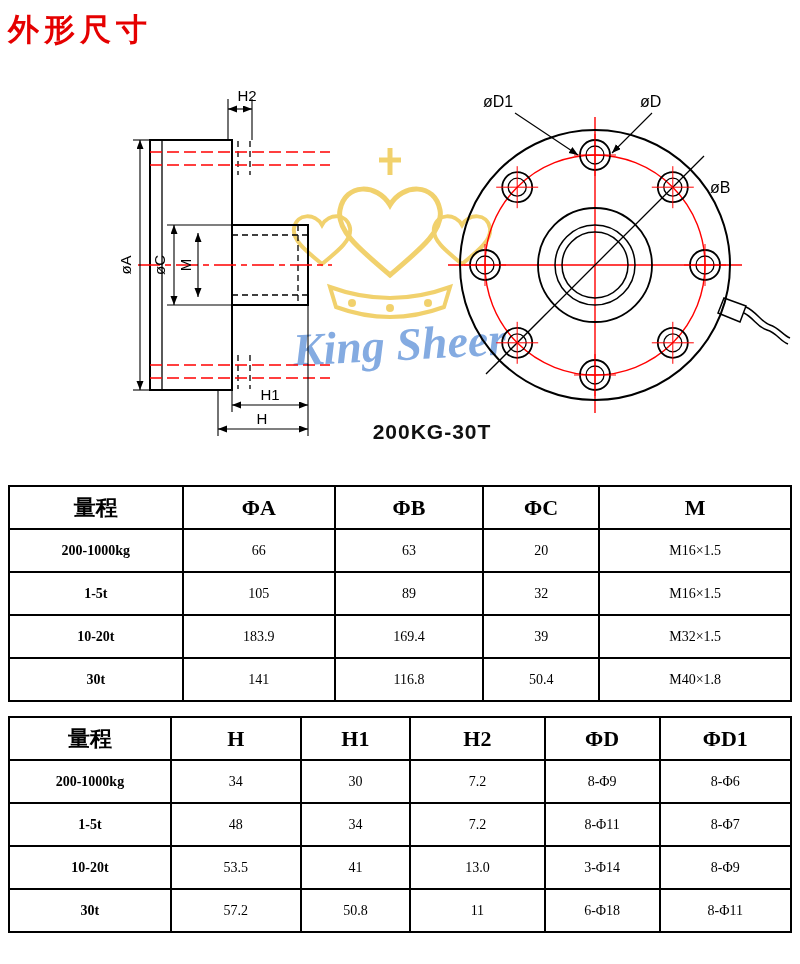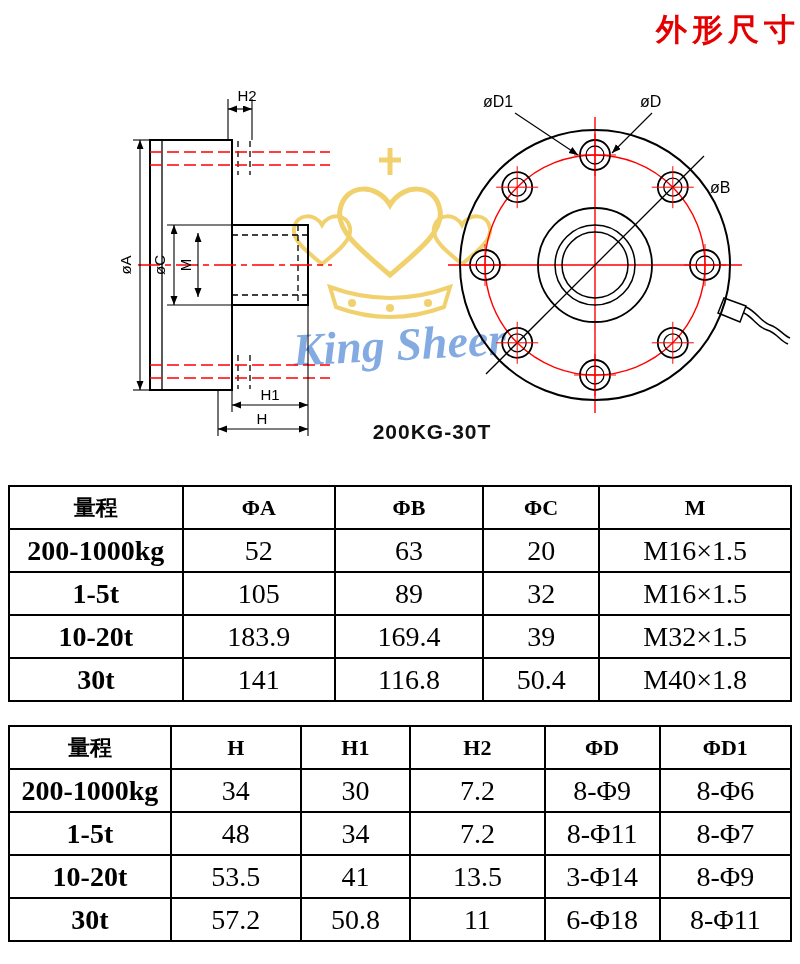--- a/index.html
+++ b/index.html
@@ -1,24 +1,24 @@
 <!DOCTYPE html>
 <html><head>
 <meta charset="utf-8">
 <style>
   html,body{margin:0;padding:0;background:#fff}
   body{width:800px;height:964px;position:relative;overflow:hidden;
        font-family:"Liberation Serif",serif;color:#000}
-  .title{ text-align:right; color:#e50000; font-weight:bold; font-size:31px;
-          font-family:"Liberation Sans",sans-serif; padding-top:9px; letter-spacing:5px; height:46px;}
+  .title{ text-align:left; color:#e50000; font-weight:bold; font-size:31px;
+          font-family:"Liberation Sans",sans-serif; padding-top:9px; letter-spacing:5px; height:46px;padding-left:8px;}
   svg{display:block}
   .tables{padding:0 8px}
-  table{border-collapse:collapse;width:100%;table-layout:fixed;margin-bottom:23px;
+  table{border-collapse:collapse;width:100%;table-layout:fixed;margin-bottom:14px;
         font-family:"Liberation Serif",serif}
-  th,td{border:2px solid #000;text-align:center;height:41px;font-size:28px;padding:0;
+  th,td{border:2px solid #000;text-align:center;height:41px;font-size:14px;padding:0;
         overflow:hidden;white-space:nowrap}
   th{font-size:22px;font-weight:bold;font-family:"Liberation Serif",serif}
   td:first-child{font-weight:bold}
   text{font-family:"Liberation Sans",sans-serif}
   .wm-text{font-family:"Liberation Serif",serif;font-style:italic;font-weight:bold}
 </style>
 </head>
 <body>
 
 <div class="title">外形尺寸</div>
@@ -156,21 +156,21 @@
           <th>量程</th>
           <th>ΦA</th>
           <th>ΦB</th>
           <th>ΦC</th>
           <th>M</th>
         </tr>
       </thead>
       <tbody>
         <tr>
           <td>200-1000kg</td>
-          <td>52</td>
+          <td>66</td>
           <td>63</td>
           <td>20</td>
           <td>M16×1.5</td>
         </tr>
         <tr>
           <td>1-5t</td>
           <td>105</td>
           <td>89</td>
           <td>32</td>
           <td>M16×1.5</td>
@@ -224,21 +224,21 @@
           <td>48</td>
           <td>34</td>
           <td>7.2</td>
           <td>8-Φ11</td>
           <td>8-Φ7</td>
         </tr>
         <tr>
           <td>10-20t</td>
           <td>53.5</td>
           <td>41</td>
-          <td>13.5</td>
+          <td>13.0</td>
           <td>3-Φ14</td>
           <td>8-Φ9</td>
         </tr>
         <tr>
           <td>30t</td>
           <td>57.2</td>
           <td>50.8</td>
           <td>11</td>
           <td>6-Φ18</td>
           <td>8-Φ11</td>

